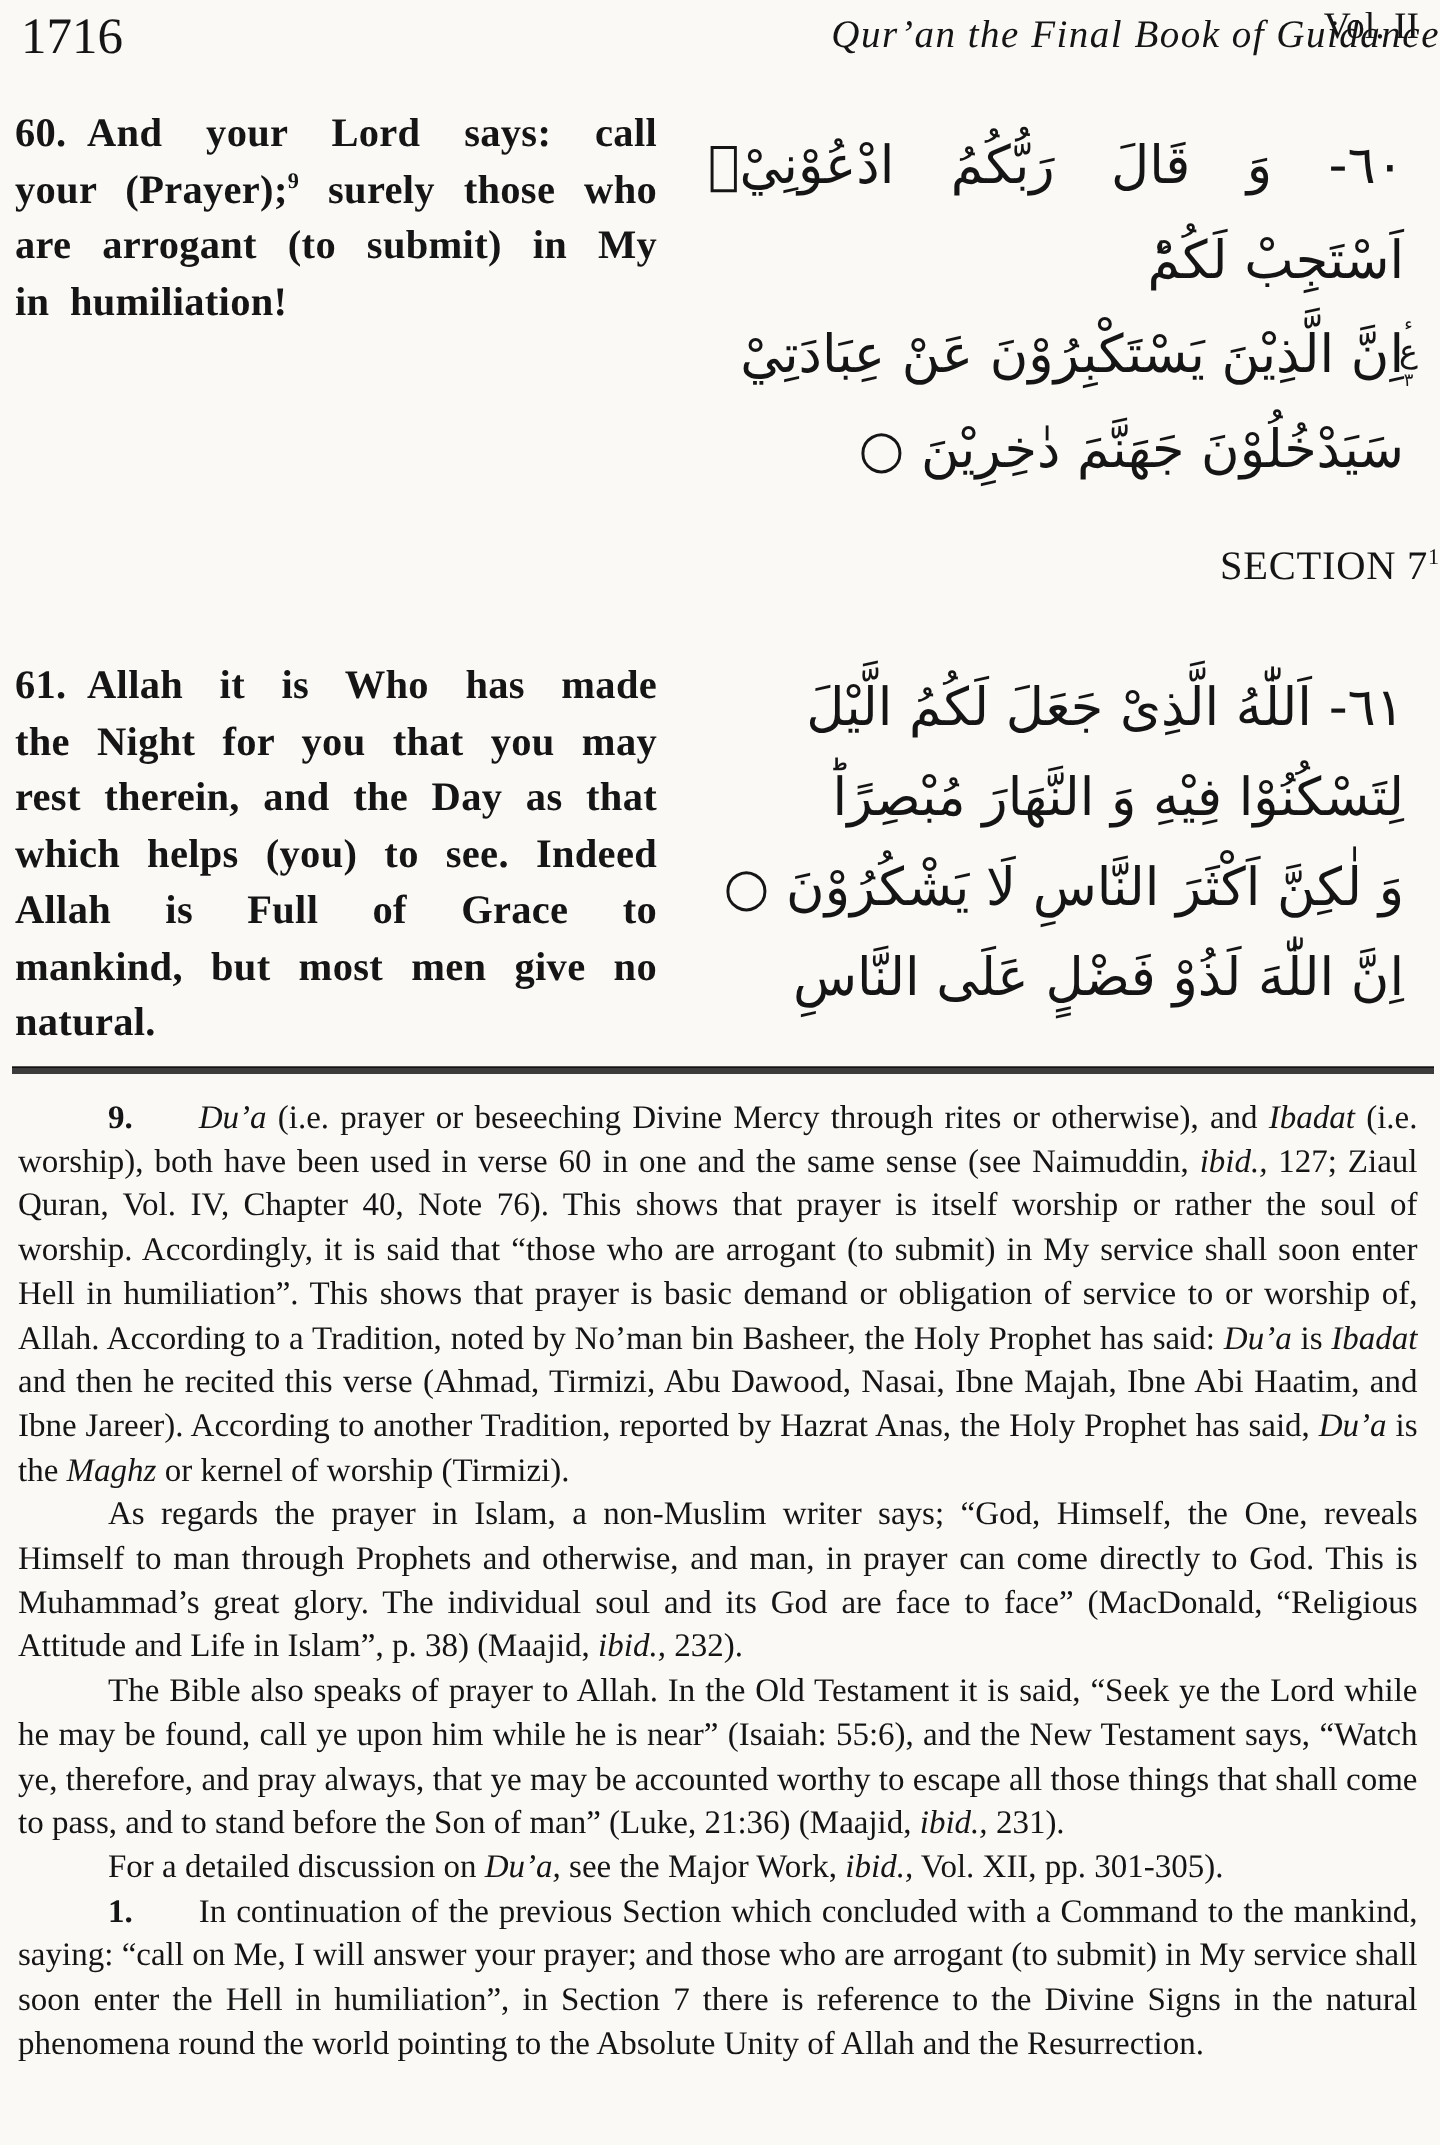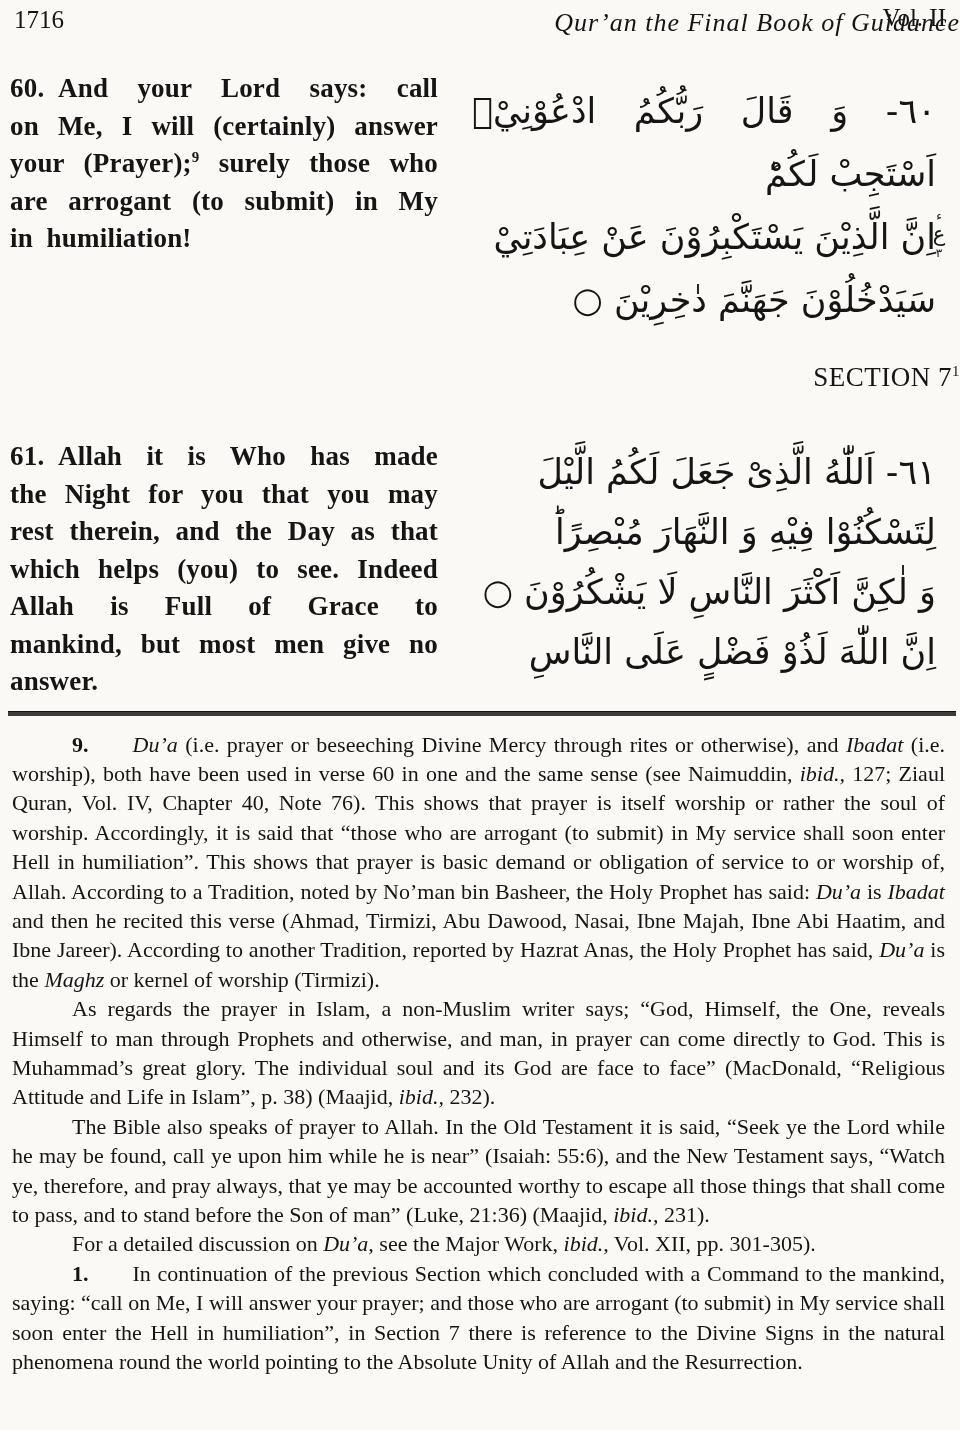--- a/index.html
+++ b/index.html
@@ -4,21 +4,21 @@
 <style>
   html,body{margin:0;padding:0;}
   body{
     width:960px;height:1430px;
     background:#faf9f6;color:#151515;
     font-family:"Liberation Serif", serif;
     overflow:hidden;position:relative;
   }
   
   .header{position:relative;height:42px;padding-top:8px;}
-  .pagenum{position:absolute;left:14px;top:6px;font-size:25px;}
+  .pagenum{position:absolute;left:14px;top:6px;font-size:34px;}
   .book-title{text-align:right;font-style:italic;font-size:26px;letter-spacing:1px;}
   .vol{position:absolute;right:14px;top:4px;font-size:25px;}
   
   .verse-row{display:flex;padding:0 10px;position:relative;align-items:flex-start;}
   .row-60{margin-top:20px;min-height:224px;}
   .row-61{min-height:250px;}
   .eng{width:428px;font-weight:bold;font-size:27px;line-height:37.5px;letter-spacing:0.2px;}
   .vline{text-align:justify;}
   .vline.just{text-align-last:justify;}
   .sup{vertical-align:super;font-size:0.55em;line-height:0;}
@@ -56,21 +56,20 @@
 
 <div class="header">
   <span class="pagenum">1716</span>
   <div class="book-title">Qur’an the Final Book of Guidance</div>
   <span class="vol">Vol. II</span>
 </div>
 
 <div class="verse-row row-60">
   <div class="eng">
       <div class="vline just"><span>60. And your Lord says: call</span></div>
-      <div class="vline just"><span>on Me, I will (certainly) answer</span></div>
       <div class="vline just"><span>your (Prayer);</span><span class="sup">9</span><span> surely those who</span></div>
       <div class="vline just"><span>are arrogant (to submit) in My</span></div>
       <div class="vline"><span>in humiliation!</span></div>
     </div>
   <div class="arb" dir="rtl">
       <div class="vline"><span>٦٠- وَ قَالَ رَبُّكُمُ ادْعُوْنِيْۤ اَسْتَجِبْ لَكُمْؕ</span></div>
       <div class="vline"><span>اِنَّ الَّذِيْنَ يَسْتَكْبِرُوْنَ عَنْ عِبَادَتِيْ</span></div>
       <div class="vline"><span>سَيَدْخُلُوْنَ جَهَنَّمَ دٰخِرِيْنَ ○</span></div>
     </div>
   <div class="ruku">
@@ -85,21 +84,21 @@
 </div>
 
 <div class="verse-row row-61">
   <div class="eng">
       <div class="vline just"><span>61. Allah it is Who has made</span></div>
       <div class="vline just"><span>the Night for you that you may</span></div>
       <div class="vline just"><span>rest therein, and the Day as that</span></div>
       <div class="vline just"><span>which helps (you) to see. Indeed</span></div>
       <div class="vline just"><span>Allah is Full of Grace to</span></div>
       <div class="vline just"><span>mankind, but most men give no</span></div>
-      <div class="vline"><span>answer.</span></div>
+      <div class="vline"><span>natural.</span></div>
     </div>
   <div class="arb" dir="rtl">
       <div class="vline"><span>٦١- اَللّٰهُ الَّذِىْ جَعَلَ لَكُمُ الَّيْلَ</span></div>
       <div class="vline"><span>لِتَسْكُنُوْا فِيْهِ وَ النَّهَارَ مُبْصِرًاؕ</span></div>
       <div class="vline"><span>وَ لٰكِنَّ اَكْثَرَ النَّاسِ لَا يَشْكُرُوْنَ ○</span></div>
       <div class="vline"><span>اِنَّ اللّٰهَ لَذُوْ فَضْلٍ عَلَى النَّاسِ</span></div>
     </div>
 </div>
 
 <div class="divider"></div>

